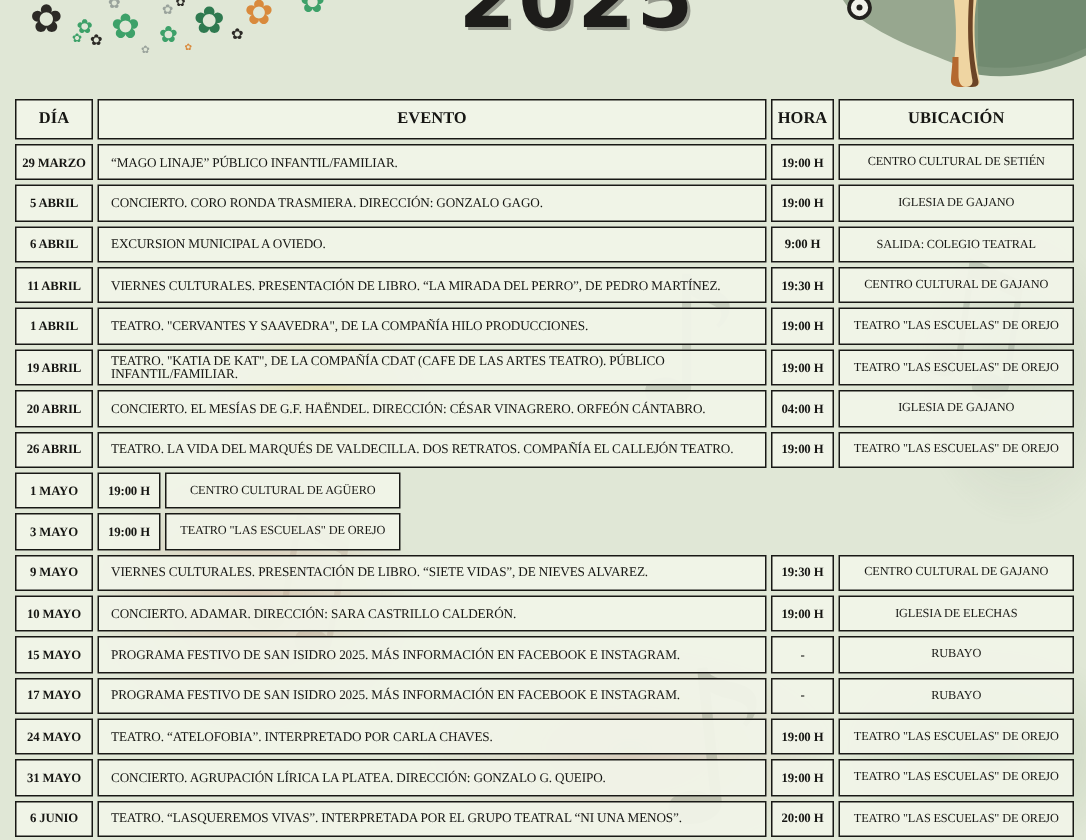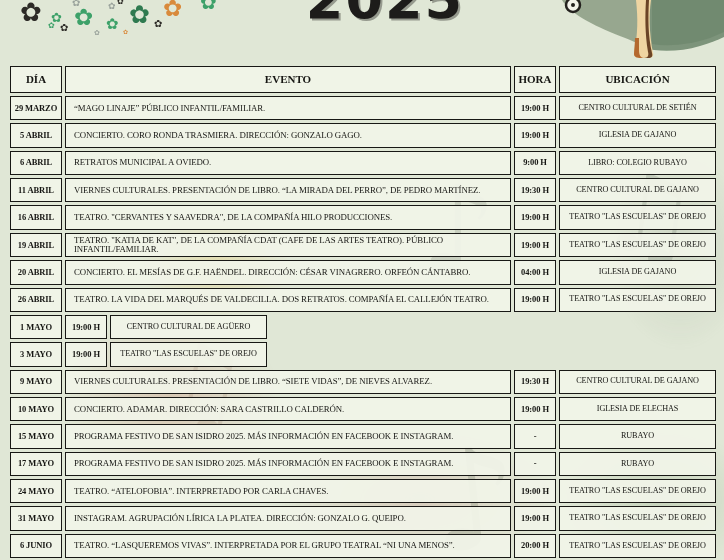--- a/index.html
+++ b/index.html
@@ -117,32 +117,32 @@
       <div class="cell ubicacion">CENTRO CULTURAL DE SETIÉN</div>
     </div>
     <div class="trow">
       <div class="cell dia">5 ABRIL</div>
       <div class="cell evento">CONCIERTO. CORO RONDA TRASMIERA. DIRECCIÓN: GONZALO GAGO.</div>
       <div class="cell hora">19:00 H</div>
       <div class="cell ubicacion">IGLESIA DE GAJANO</div>
     </div>
     <div class="trow">
       <div class="cell dia">6 ABRIL</div>
-      <div class="cell evento">RETRATOS MUNICIPAL A OVIEDO.</div>
+      <div class="cell evento">EXCURSION MUNICIPAL A OVIEDO.</div>
       <div class="cell hora">9:00 H</div>
-      <div class="cell ubicacion">LIBRO: COLEGIO RUBAYO</div>
+      <div class="cell ubicacion">SALIDA: COLEGIO TEATRAL</div>
     </div>
     <div class="trow">
       <div class="cell dia">11 ABRIL</div>
       <div class="cell evento">VIERNES CULTURALES. PRESENTACIÓN DE LIBRO. “LA MIRADA DEL PERRO”, DE PEDRO MARTÍNEZ.</div>
       <div class="cell hora">19:30 H</div>
       <div class="cell ubicacion">CENTRO CULTURAL DE GAJANO</div>
     </div>
     <div class="trow">
-      <div class="cell dia">16 ABRIL</div>
+      <div class="cell dia">1 ABRIL</div>
       <div class="cell evento">TEATRO. "CERVANTES Y SAAVEDRA", DE LA COMPAÑÍA HILO PRODUCCIONES.</div>
       <div class="cell hora">19:00 H</div>
       <div class="cell ubicacion">TEATRO "LAS ESCUELAS" DE OREJO</div>
     </div>
     <div class="trow">
       <div class="cell dia">19 ABRIL</div>
       <div class="cell evento">TEATRO. "KATIA DE KAT", DE LA COMPAÑÍA CDAT (CAFE DE LAS ARTES TEATRO). PÚBLICO INFANTIL/FAMILIAR.</div>
       <div class="cell hora">19:00 H</div>
       <div class="cell ubicacion">TEATRO "LAS ESCUELAS" DE OREJO</div>
     </div>
@@ -193,21 +193,21 @@
       <div class="cell ubicacion">RUBAYO</div>
     </div>
     <div class="trow">
       <div class="cell dia">24 MAYO</div>
       <div class="cell evento">TEATRO. “ATELOFOBIA”. INTERPRETADO POR CARLA CHAVES.</div>
       <div class="cell hora">19:00 H</div>
       <div class="cell ubicacion">TEATRO "LAS ESCUELAS" DE OREJO</div>
     </div>
     <div class="trow">
       <div class="cell dia">31 MAYO</div>
-      <div class="cell evento">INSTAGRAM. AGRUPACIÓN LÍRICA LA PLATEA. DIRECCIÓN: GONZALO G. QUEIPO.</div>
+      <div class="cell evento">CONCIERTO. AGRUPACIÓN LÍRICA LA PLATEA. DIRECCIÓN: GONZALO G. QUEIPO.</div>
       <div class="cell hora">19:00 H</div>
       <div class="cell ubicacion">TEATRO "LAS ESCUELAS" DE OREJO</div>
     </div>
     <div class="trow">
       <div class="cell dia">6 JUNIO</div>
       <div class="cell evento">TEATRO. “LASQUEREMOS VIVAS”. INTERPRETADA POR EL GRUPO TEATRAL “NI UNA MENOS”.</div>
       <div class="cell hora">20:00 H</div>
       <div class="cell ubicacion">TEATRO "LAS ESCUELAS" DE OREJO</div>
     </div>
   </div>

